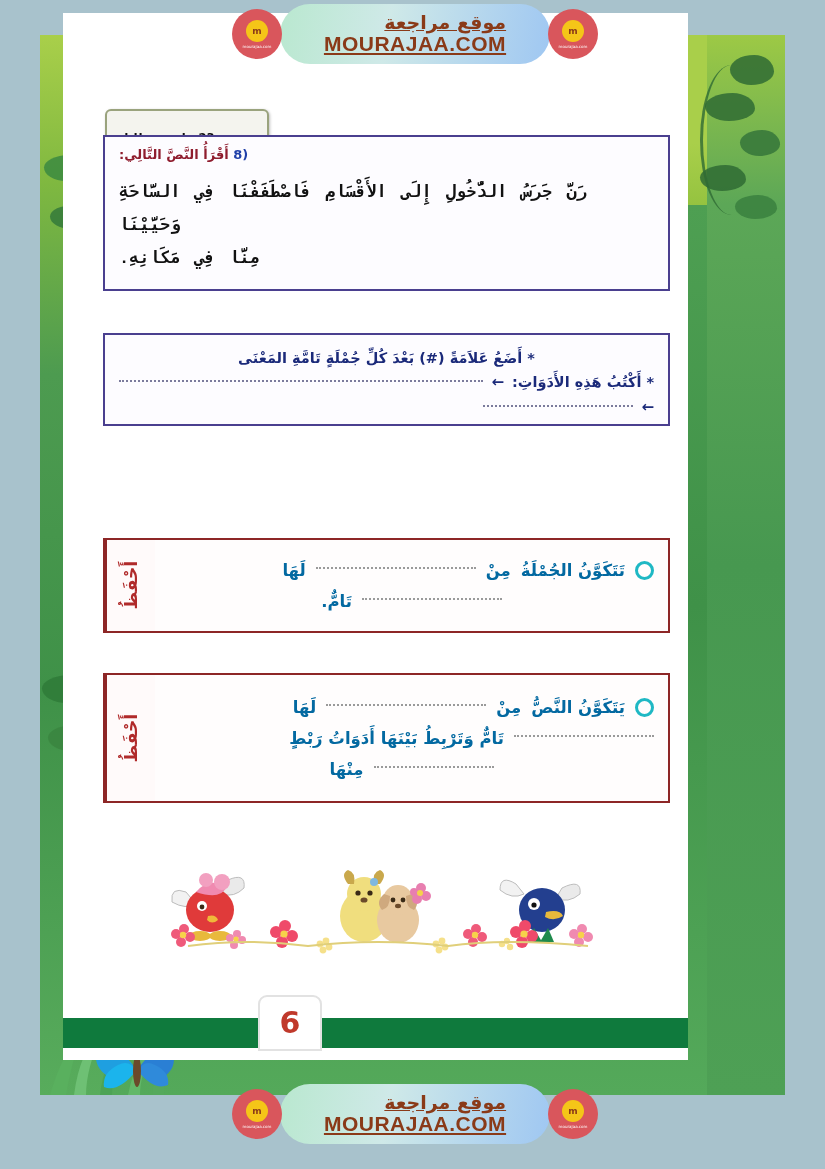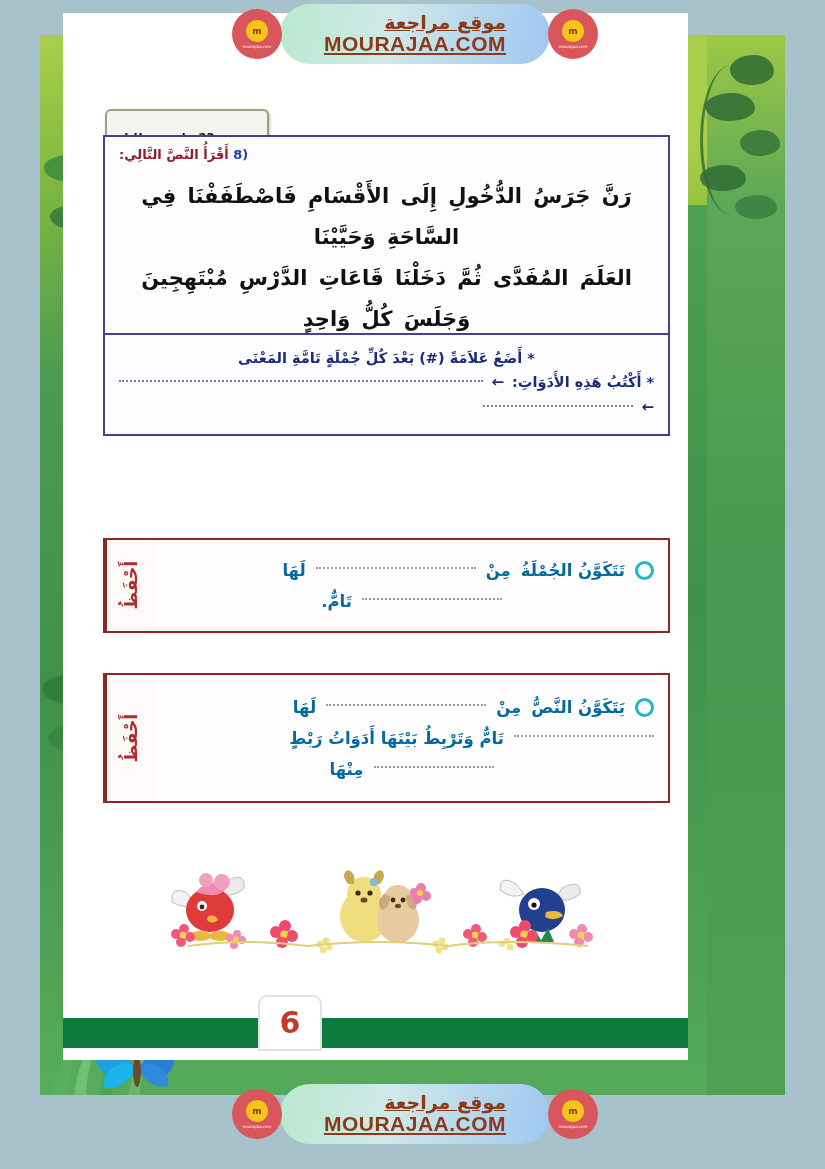--- a/index.html
+++ b/index.html
@@ -104,28 +104,29 @@
     position:absolute;left:40px;top:122px;width:567px;
     border:2px solid #4a3f8f;background:#fdfcff;padding:10px 14px 14px;
     direction:rtl;box-sizing:border-box;
   }
   .read-title{
     text-align:left;direction:rtl;font-size:13px;font-weight:bold;margin:0 0 14px 0;
     color:#8f1d2e;
   }
   .read-title .qnum{color:#1f3fa8;}
   .read-body{
-    font-size:21px;font-weight:bold;color:#111;line-height:1.95;text-align:center;
+    font-size:17px;font-weight:bold;color:#111;line-height:1.95;text-align:left;
     word-spacing:4px;
+    font-family:Liberation Mono, monospace;
   }
 
   
   .instr-block{
     position:absolute;left:40px;top:320px;width:567px;
-    border:2px solid #4a3f8f;background:#fdfcff;padding:9px 14px 11px;
+    border:2px solid #4a3f8f;background:#fdfcff;padding:9px 14px 1px;
     direction:rtl;box-sizing:border-box;
   }
   .instr-line{
     font-size:14.5px;font-weight:bold;color:#1b2a7a;text-align:center;margin:6px 0;
     white-space:nowrap;
   }
   .instr-row{
     display:flex;align-items:center;justify-content:flex-start;gap:8px;margin:7px 0;direction:rtl;
   }
   .instr-row .txt{font-size:14.5px;font-weight:bold;color:#1b2a7a;white-space:nowrap;}
@@ -255,21 +256,20 @@
     <div class="school-line u">مدرسة 23 جانفي بطلبلة</div>
     <div class="school-line">المعلمة : سميرة بن ساسي</div>
   </div>
 
   <div class="read-block">
     <div class="read-title">
       <span class="qnum">(8</span>
       <span>أَقْرَأُ النَّصَّ التَّالِي:</span>
     </div>
     <div class="read-body">رَنَّ جَرَسُ الدُّخُولِ إِلَى الأَقْسَامِ فَاصْطَفَفْنَا فِي السَّاحَةِ وَحَيَّيْنَا</div>
-    <div class="read-body">العَلَمَ المُفَدَّى ثُمَّ دَخَلْنَا قَاعَاتِ الدَّرْسِ مُبْتَهِجِينَ وَجَلَسَ كُلُّ وَاحِدٍ</div>
     <div class="read-body">مِنَّا فِي مَكَانِهِ.</div>
   </div>
 
   <div class="instr-block">
     <div class="instr-line">* أَضَعُ عَلاَمَةً (#) بَعْدَ كُلِّ جُمْلَةٍ تَامَّةِ المَعْنَى</div>
 
     <div class="instr-row">
       <span class="txt">* أَكْتُبُ هَذِهِ الأَدَوَاتِ:</span>
       <span class="arrow">←</span>
       <span class="dots"></span>

